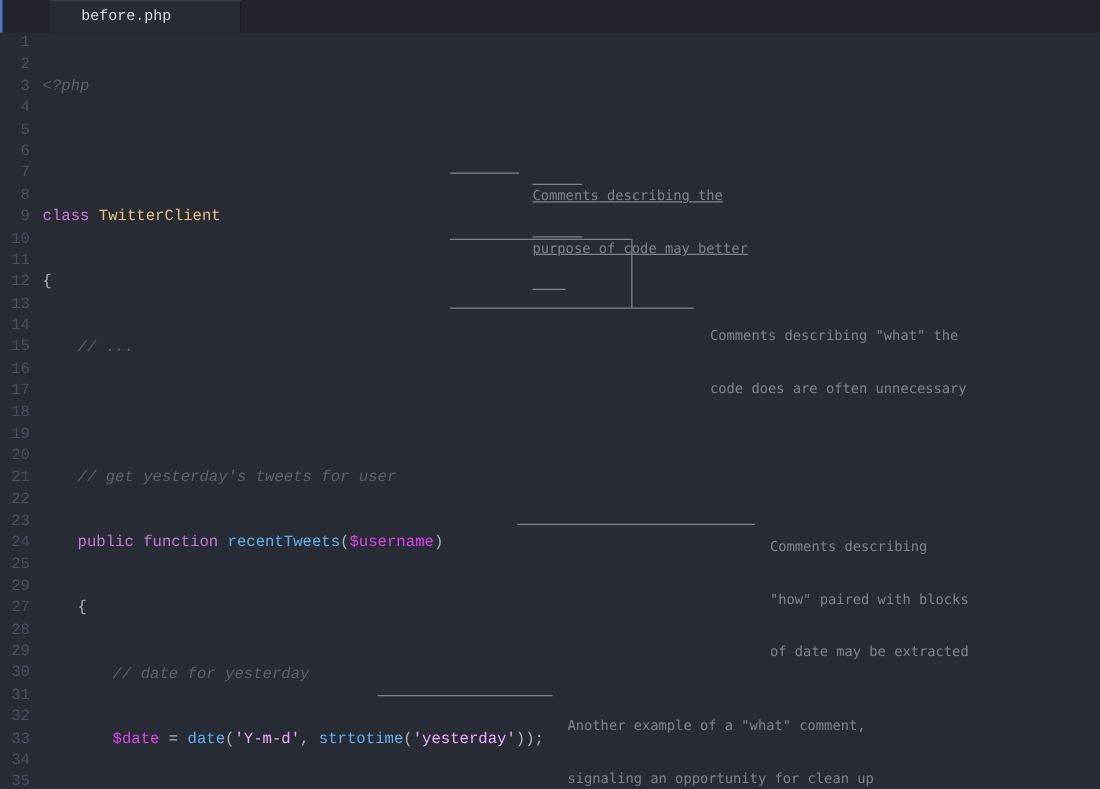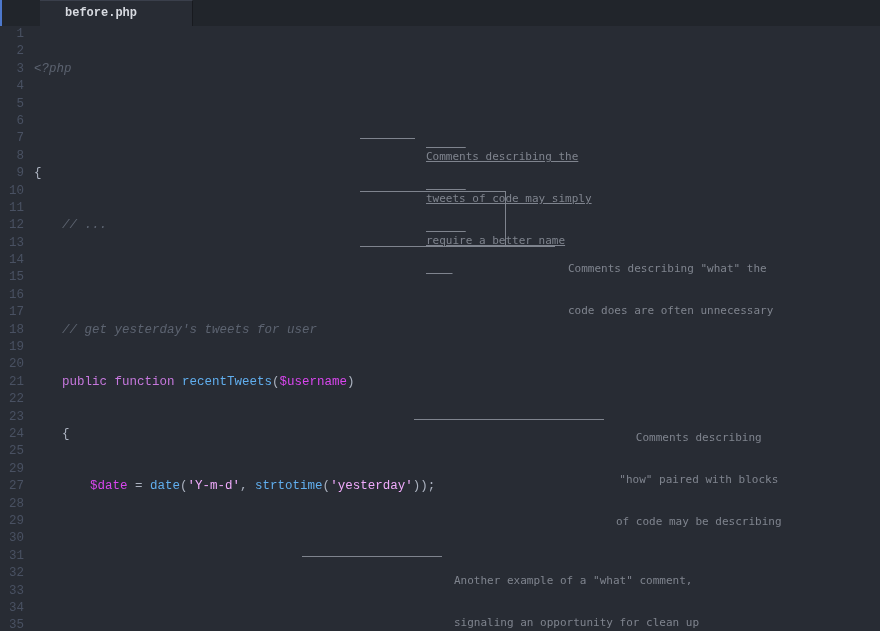--- a/index.html
+++ b/index.html
@@ -78,21 +78,21 @@
     font-family: "SF Mono", Menlo, Consolas, monospace;
   }
   .connector {
     position: absolute;
     background: #7f848e;
   }
 </style>
 </head>
 <body>
 
-<div style="position:relative;font-weight:bold;">
+<div style="position:relative;">
   <div class="active-marker"></div>
   <div class="tab-bar">
     <div class="tab">
       <span>before.php</span>
     </div>
   </div>
 </div>
 
 <div class="editor">
 
@@ -130,26 +130,28 @@
       <div class="ln">31</div>
       <div class="ln">32</div>
       <div class="ln">33</div>
       <div class="ln">34</div>
       <div class="ln">35</div>
   </div>
 
   <div class="code">
     <div class="code-line"><span class="cmt">&lt;?php</span></div>
     <div class="code-line"></div>
+    <div class="code-line"><span class="kw">class</span><span class="pl"> </span><span class="cls">TwitterClient</span></div>
     <div class="code-line"><span class="pl">{</span></div>
     <div class="code-line t1"><span class="cmt">// ...</span></div>
     <div class="code-line"></div>
     <div class="code-line t1"><span class="cmt">// get yesterday's tweets for user</span></div>
     <div class="code-line t1"><span class="kw">public</span><span class="pl"> </span><span class="kw">function</span><span class="pl"> </span><span class="fn">recentTweets</span><span class="pl">(</span><span class="var">$username</span><span class="pl">)</span></div>
     <div class="code-line t1"><span class="pl">{</span></div>
+    <div class="code-line t2"><span class="cmt">// date for yesterday</span></div>
     <div class="code-line t2"><span class="var">$date</span><span class="pl"> = </span><span class="fn">date</span><span class="pl">(</span><span class="str">'Y-m-d'</span><span class="pl">, </span><span class="fn">strtotime</span><span class="pl">(</span><span class="str">'yesterday'</span><span class="pl">));</span></div>
     
     
     
     
     
     
     
     
     
@@ -166,39 +168,38 @@
     
     
     
     
     
 
     
     <div class="connector" style="left:326px; top:112px; width:55px; height:1px;"></div>
     <div class="annot" style="left:392px; top:96px;text-decoration:underline;">
       <div>Comments describing the</div>
-      <div>tweets of code may simply</div>
-      <div>require a better name</div>
+      <div>purpose of code may better</div>
     </div>
 
     
     <div class="connector" style="left:326px; top:165px; width:145px; height:1px;"></div>
     <div class="connector" style="left:471px; top:165px; width:1px; height:55px;"></div>
     <div class="connector" style="left:326px; top:220px; width:195px; height:1px;"></div>
     <div class="annot" style="left:534px; top:208px;">
       <div>Comments describing "what" the</div>
       <div>code does are often unnecessary</div>
     </div>
 
     
     <div class="connector" style="left:380px; top:393px; width:190px; height:1px;"></div>
-    <div class="annot" style="left:582px; top:377px;text-align:center;">
+    <div class="annot" style="left:582px; top:377px;">
       <div>Comments describing</div>
       <div>"how" paired with blocks</div>
-      <div>of code may be describing</div>
+      <div>of date may be extracted</div>
     </div>
 
     
     <div class="connector" style="left:268px; top:530px; width:140px; height:1px;"></div>
     <div class="annot" style="left:420px; top:520px;">
       <div>Another example of a "what" comment,</div>
       <div>signaling an opportunity for clean up</div>
     </div>
 
   </div>

